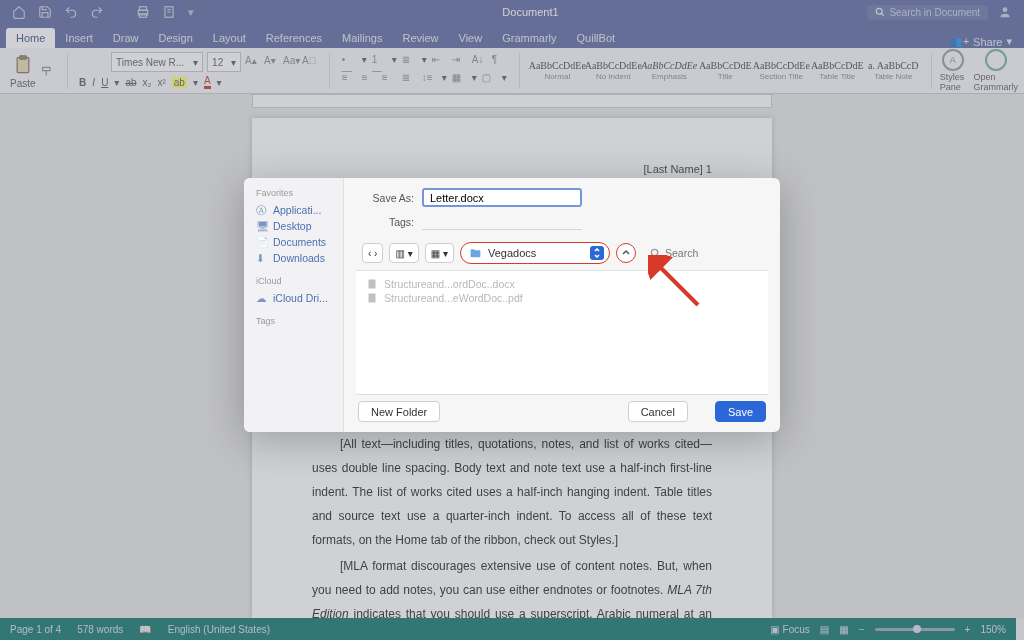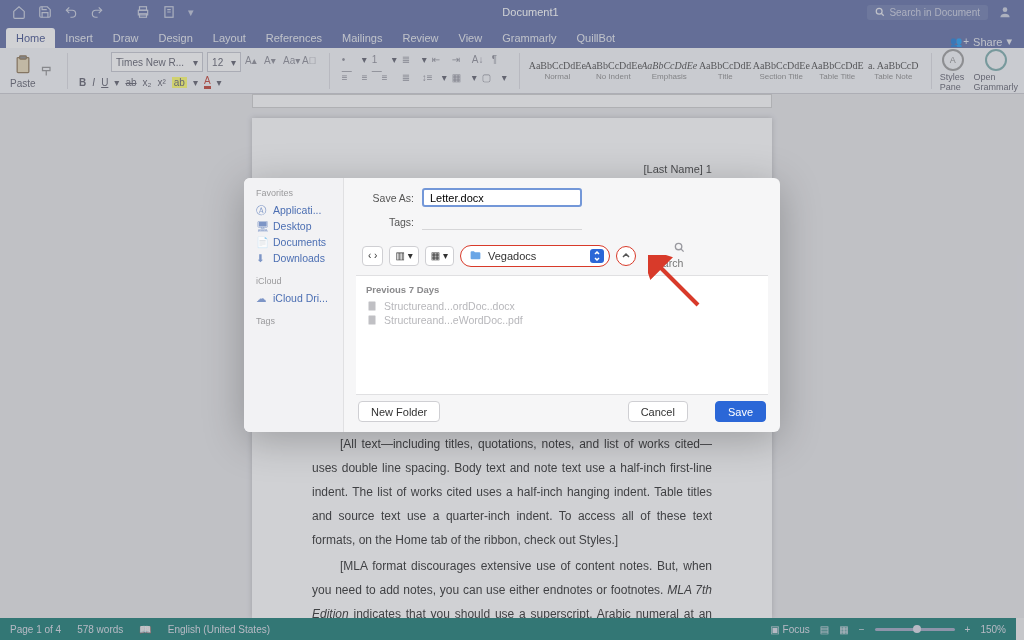--- a/index.html
+++ b/index.html
@@ -61,21 +61,21 @@
   .form-top { padding:10px 18px 4px 18px;}
   .form-row { display:flex; align-items:center; gap:8px; margin-bottom:6px;}
   .form-row label { width:52px; text-align:right; font-size:10.5px; color:#555;}
   .save-input { flex:0 0 160px; height:19px; border:2px solid #7397d8; border-radius:3px; padding:1px 6px; font-size:11px; background:#fff;}
   .tags-input { flex:0 0 160px; height:17px; border-bottom:1px solid #d6d6d8; padding:1px 6px; font-size:11px; background:transparent;}
   .nav-row { display:flex; align-items:center; gap:6px; padding:2px 18px 6px 18px;}
   .nav-btn { height:20px; border:1px solid #cfcfd3; background:#fff; border-radius:4px; display:inline-flex; align-items:center; padding:0 5px; font-size:10px; gap:3px;}
   .folder-select { position:relative; height:22px; border:1.5px solid #d83a2a; border-radius:11px; background:#fff; display:flex; align-items:center; padding:0 22px 0 8px; font-size:11px; gap:6px; min-width:150px;}
   .folder-select .chevrons { position:absolute; right:5px; width:14px; height:14px; background:#2b67d7; border-radius:3px; color:#fff; display:flex; align-items:center; justify-content:center;}
   .expand-btn { width:20px;height:20px; border:1.5px solid #d83a2a; border-radius:11px; display:flex; align-items:center; justify-content:center; background:#fff;}
-  .search-field { display:flex; align-items:center; gap:4px; font-size:10.5px; color:#9a9aa0; margin-left:8px;flex-direction:column;}
+  .search-field { display:flex; align-items:center; gap:4px; font-size:10.5px; color:#9a9aa0; margin-left:8px;}
   .search-field input { border:none; background:transparent; font-size:10.5px; width:60px; outline:none;}
   .arrow-annot { position:absolute; top:255px; left:648px; z-index:70; pointer-events:none;}
 
   .file-list { flex:1; background:#fff; border-top:1px solid #e0e0e2; border-bottom:1px solid #e0e0e2; margin:0 12px; padding:6px 10px; overflow:auto;}
   .group-header { font-size:9.5px; color:#8a8a8c; margin:2px 0 4px 0; font-weight:600;}
   .file-row { display:flex; align-items:center; gap:6px; font-size:10.5px; color:#b7b7bb; padding:1px 0;}
   .doc-ico{width:12px;height:12px;}
 
   .format-row { display:flex; align-items:center; gap:10px; padding:8px 18px; font-size:11px;}
   .online-btn { color:#2c5fb5;}
@@ -367,21 +367,20 @@
       <div class="search-field">
         <svg width="11" height="11" viewBox="0 0 24 24" fill="none" stroke="#9a9aa0" stroke-width="3">
             <circle cx="10" cy="10" r="7"></circle>
             <path d="M21 21l-6-6"></path>
           </svg>
         <input placeholder="Search" style="">
       </div>
     </div>
 
     <div class="file-list">
-      <div class="group-header">Previous 7 Days</div>
       <div class="file-row">
         <svg class="doc-ico" viewBox="0 0 24 24" fill="#c0c0c4">
             <rect x="5" y="3" width="14" height="18" rx="1"></rect>
           </svg>
         <span>Structureand...ordDoc..docx</span>
       </div>
       <div class="file-row">
         <svg class="doc-ico" viewBox="0 0 24 24" fill="#c0c0c4">
             <rect x="5" y="3" width="14" height="18" rx="1"></rect>
           </svg>

